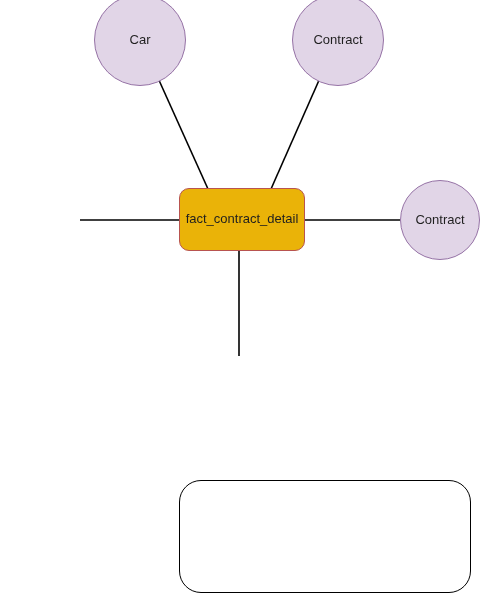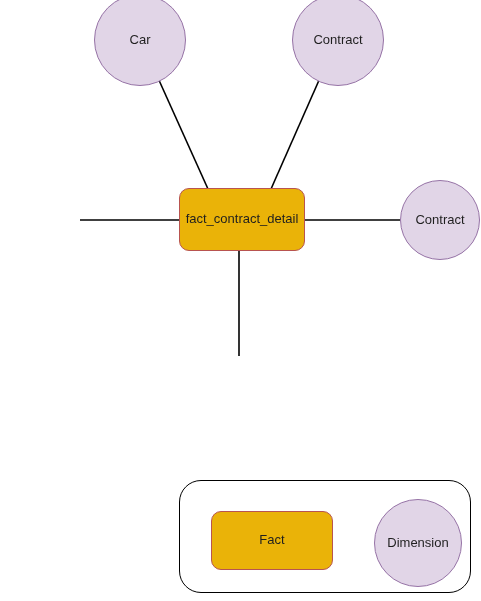--- a/index.html
+++ b/index.html
@@ -85,21 +85,15 @@
     <span>Contract</span>
   </div>
 
 
   <div class="node fact-node" style="left:179px; top:188px; width:126px; height:63px;">
     <span>fact_contract_detail</span>
   </div>
 
   <div class="legend-box" style="left:179px; top:480px; width:292px; height:113px;"></div>
 
-  <div class="node fact-node" style="left:211px; top:511px; width:122px; height:59px;">
-    <span>Fact</span>
-  </div>
 
-  <div class="node dim-node" style="left:374px; top:499px; width:88px; height:88px;">
-    <span>Dimension</span>
-  </div>
 
 </div>
 
 </body></html>

